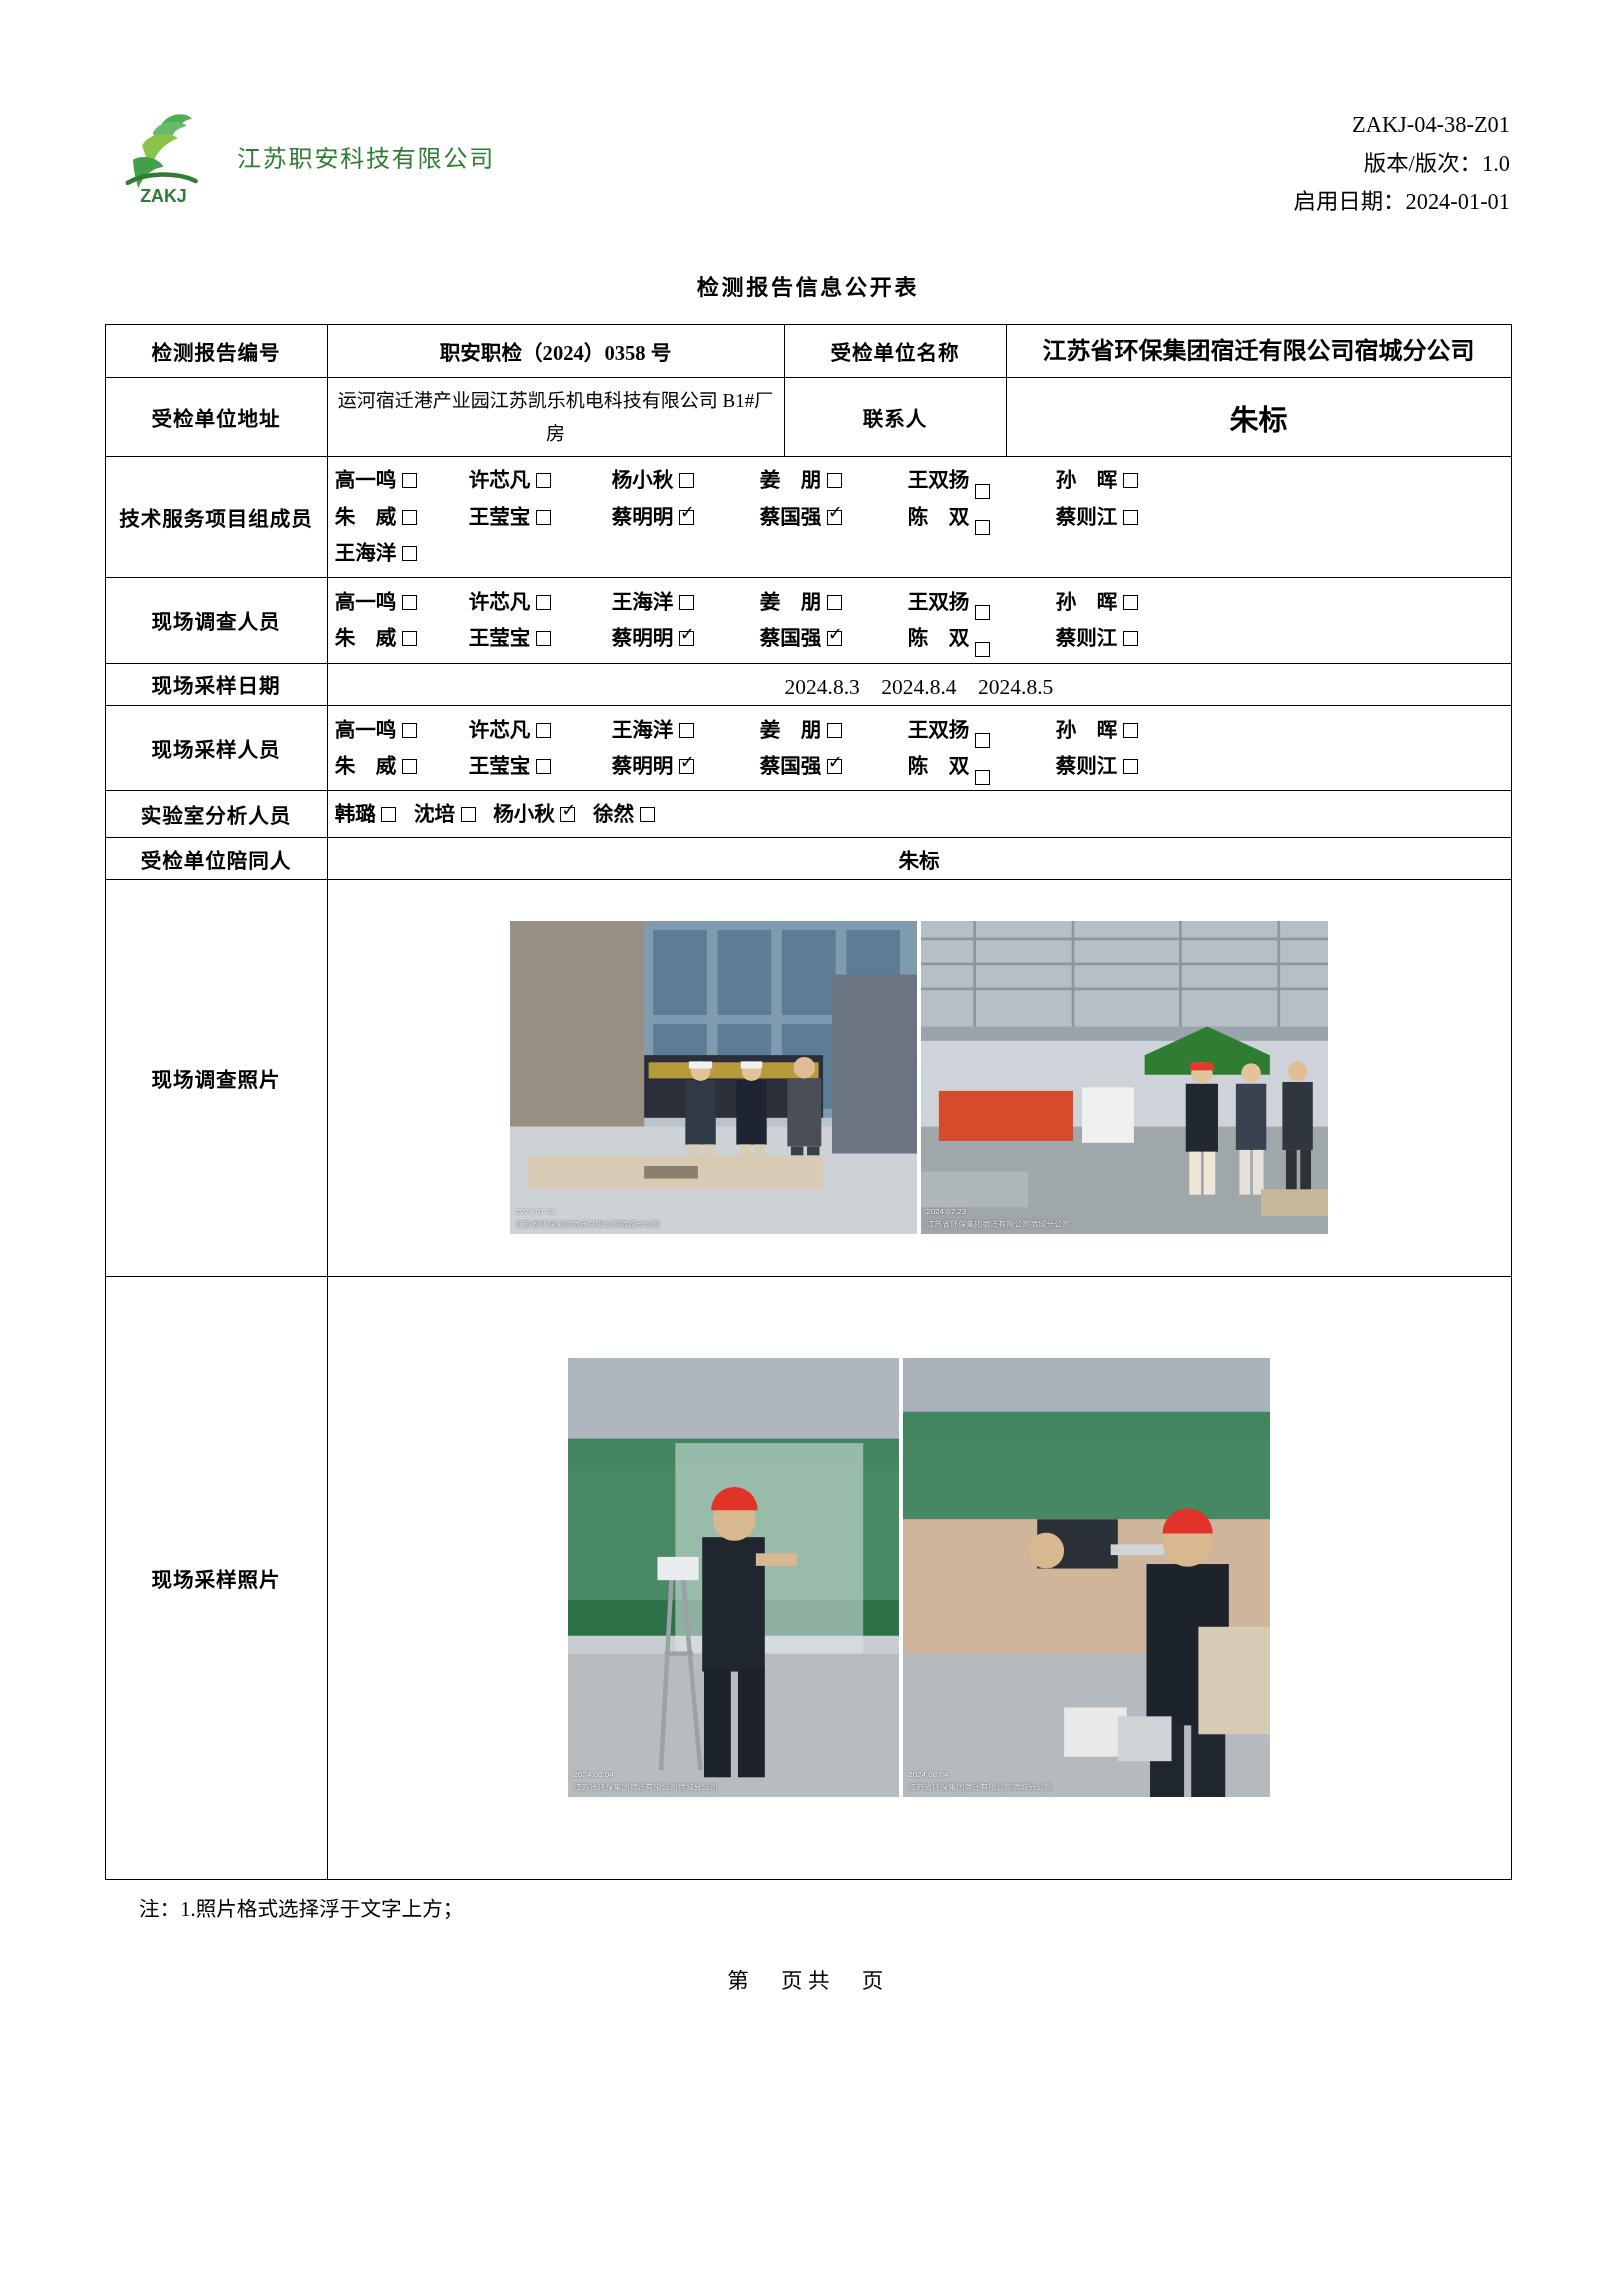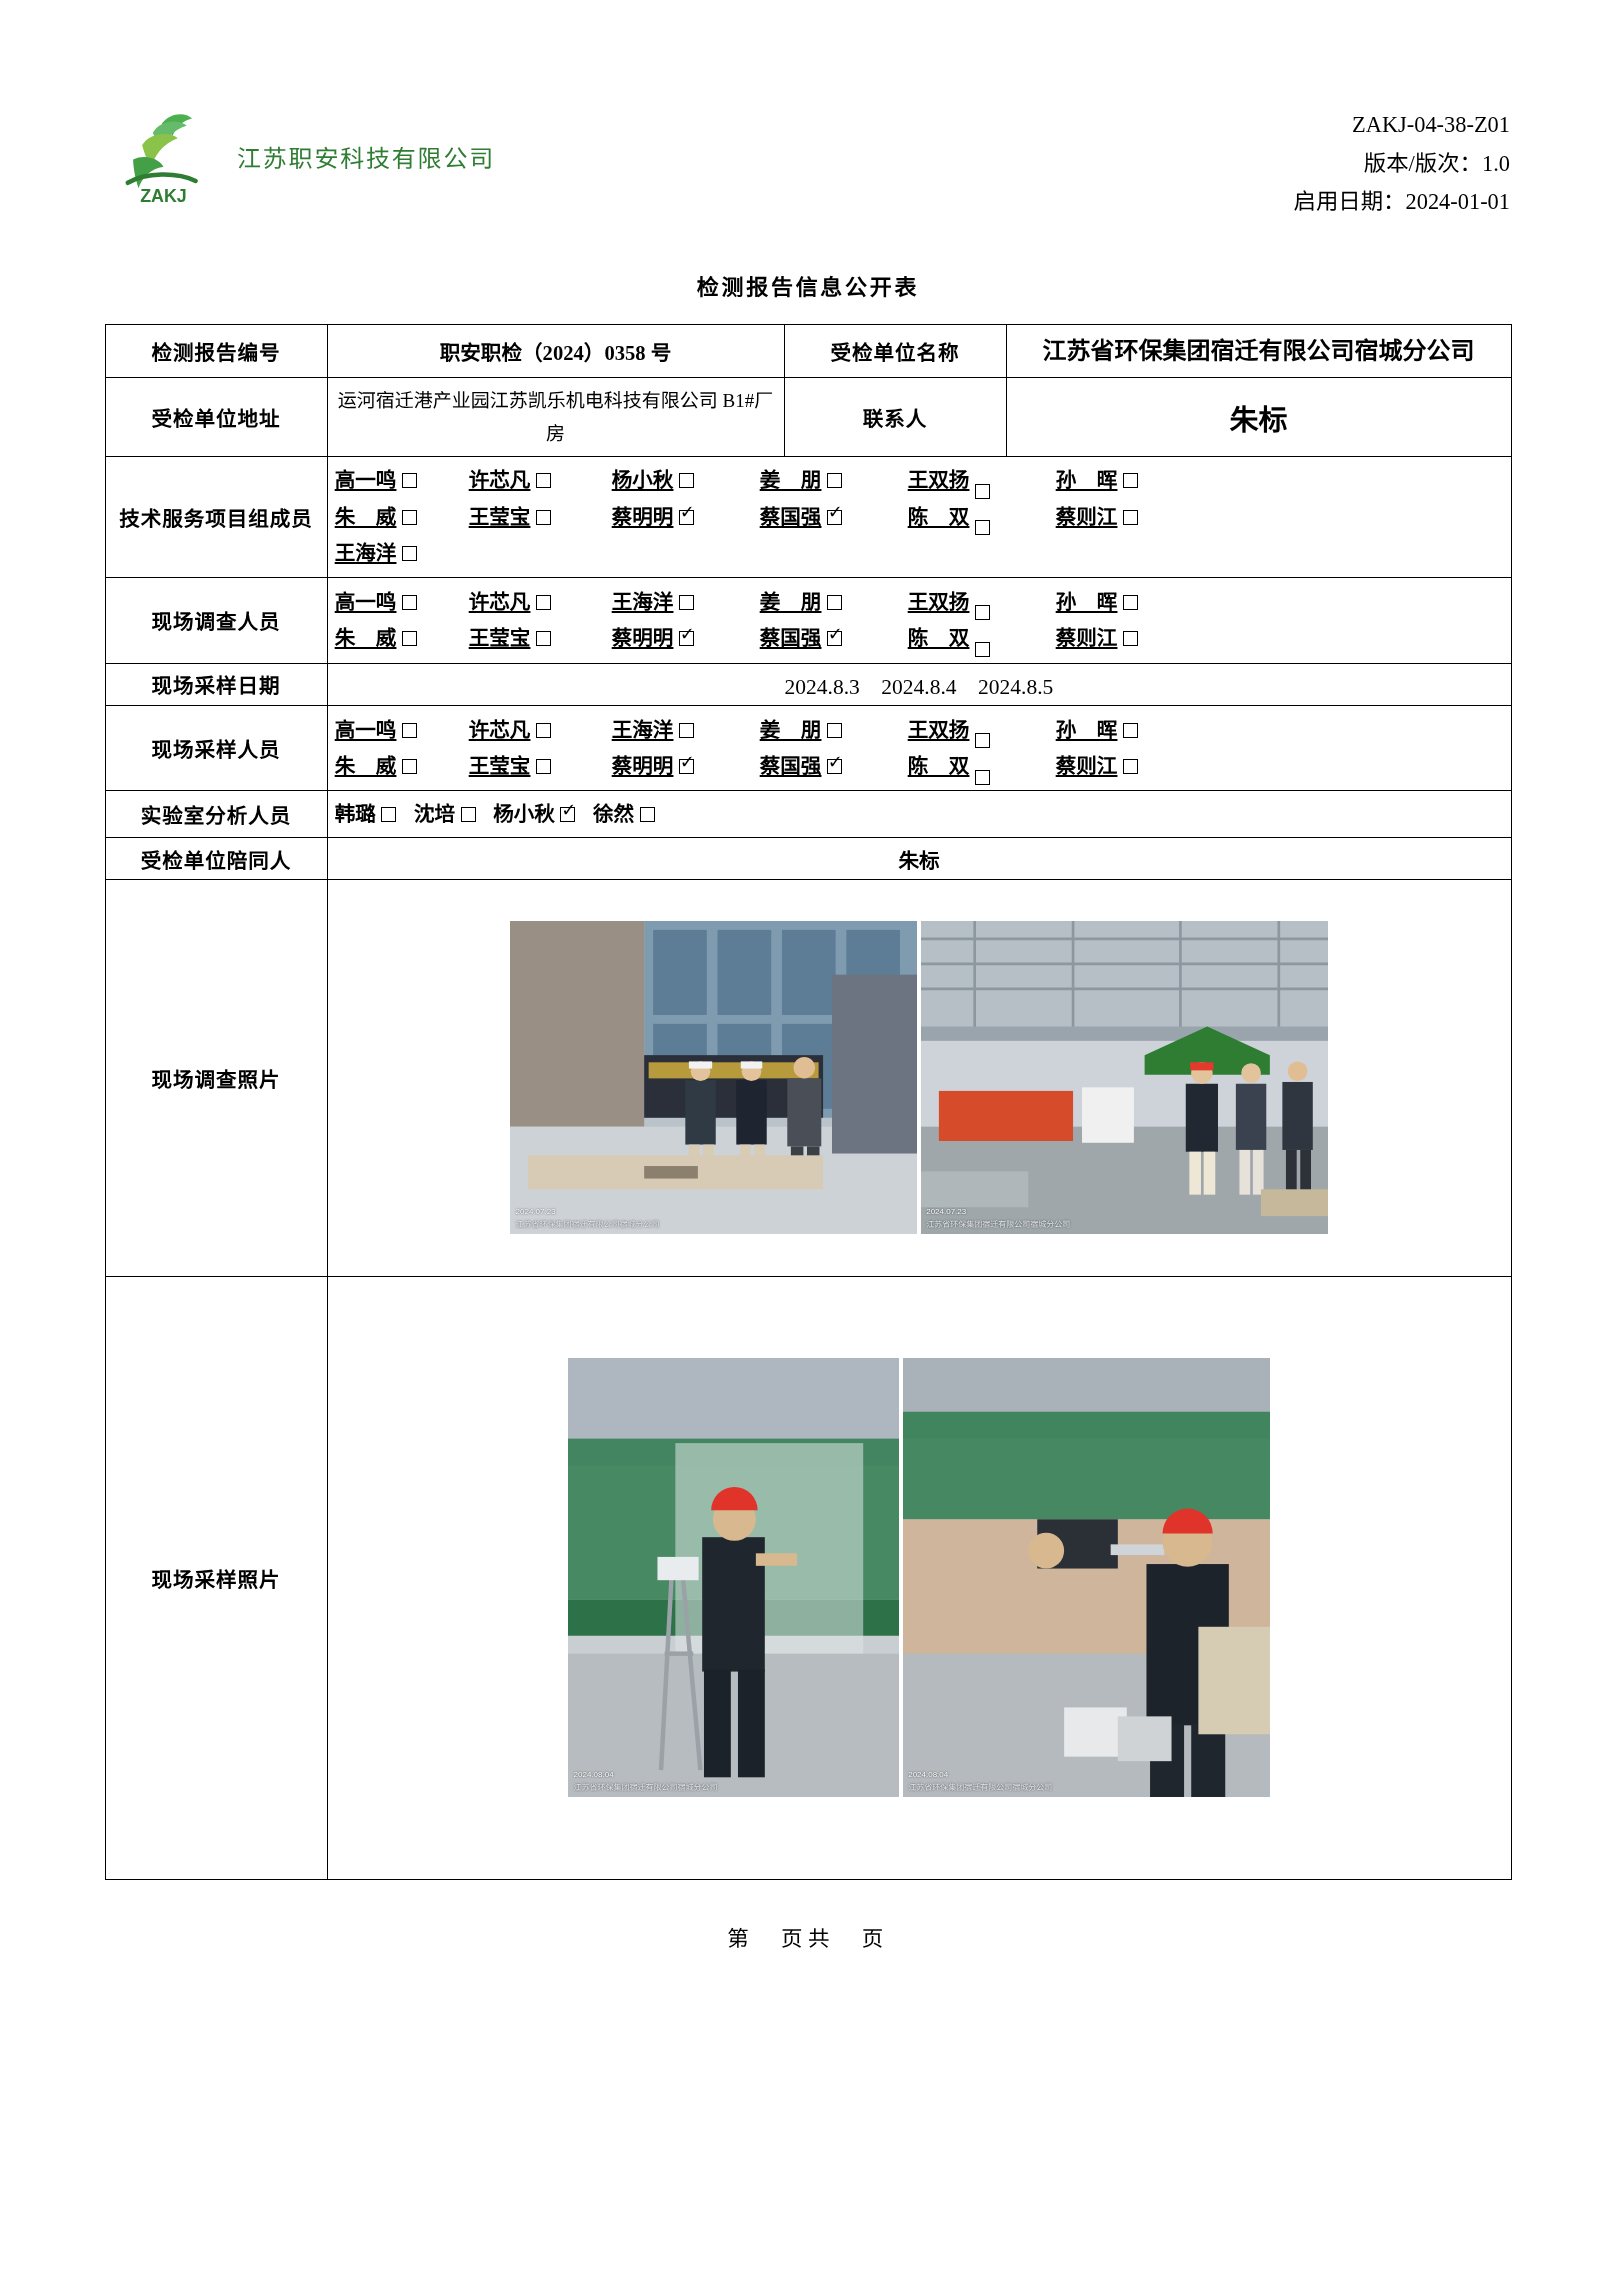--- a/index.html
+++ b/index.html
@@ -104,21 +104,20 @@
 
   
   .people {
     padding: 9px 3.6px 9px 9px;
   }
   .people-row {
     display: flex;
     font-size: 20.6px;
     line-height: 1.78;
     font-weight: bold;
-    text-decoration: underline;
   }
   .person {
     display: inline-flex;
     align-items: center;
     white-space: nowrap;
   }
   .pname {
     display: inline-block;
     letter-spacing: 0px;
   }
@@ -643,16 +642,17 @@
               <div class="stamp">2024.08.04</div>
               <div class="stamp2">江苏省环保集团宿迁有限公司宿城分公司</div>
             </div>
 
           </div>
         </td>
       </tr>
     </tbody>
   </table>
 
+  <div class="note">注：1.照片格式选择浮于文字上方；</div>
   <div class="pager">第　页共　页</div>
 
 </div>
 
 
 </body></html>

